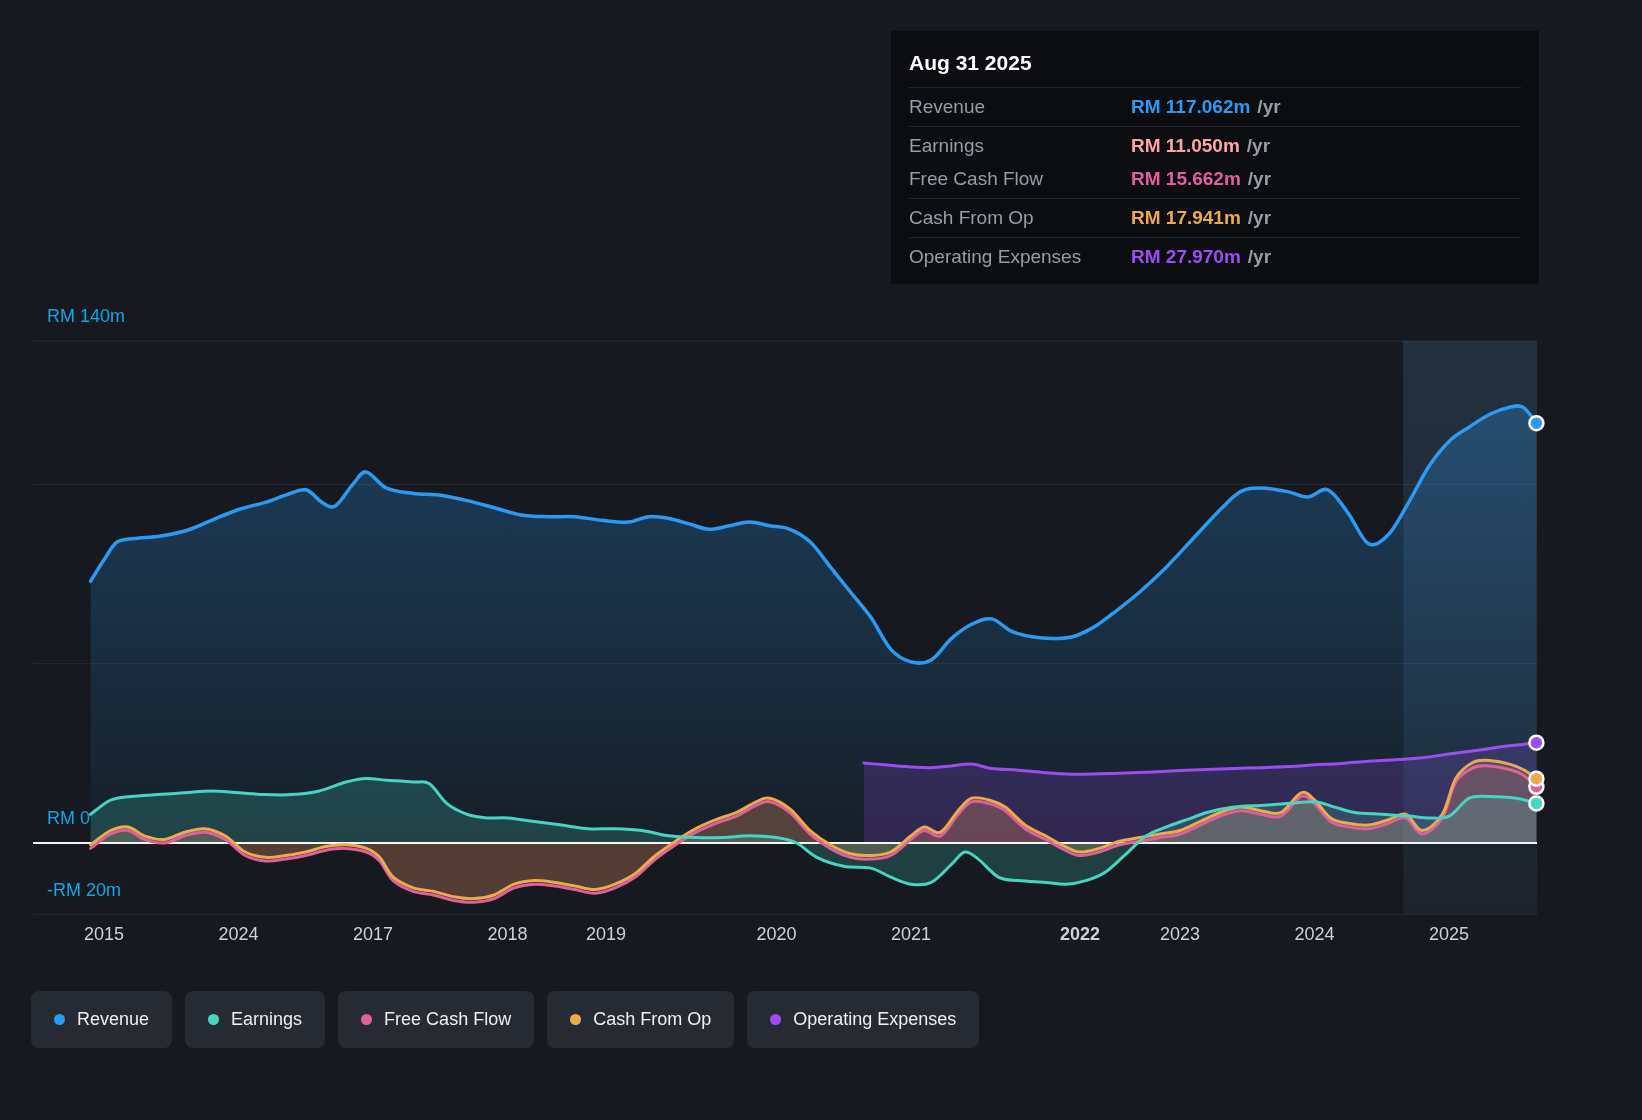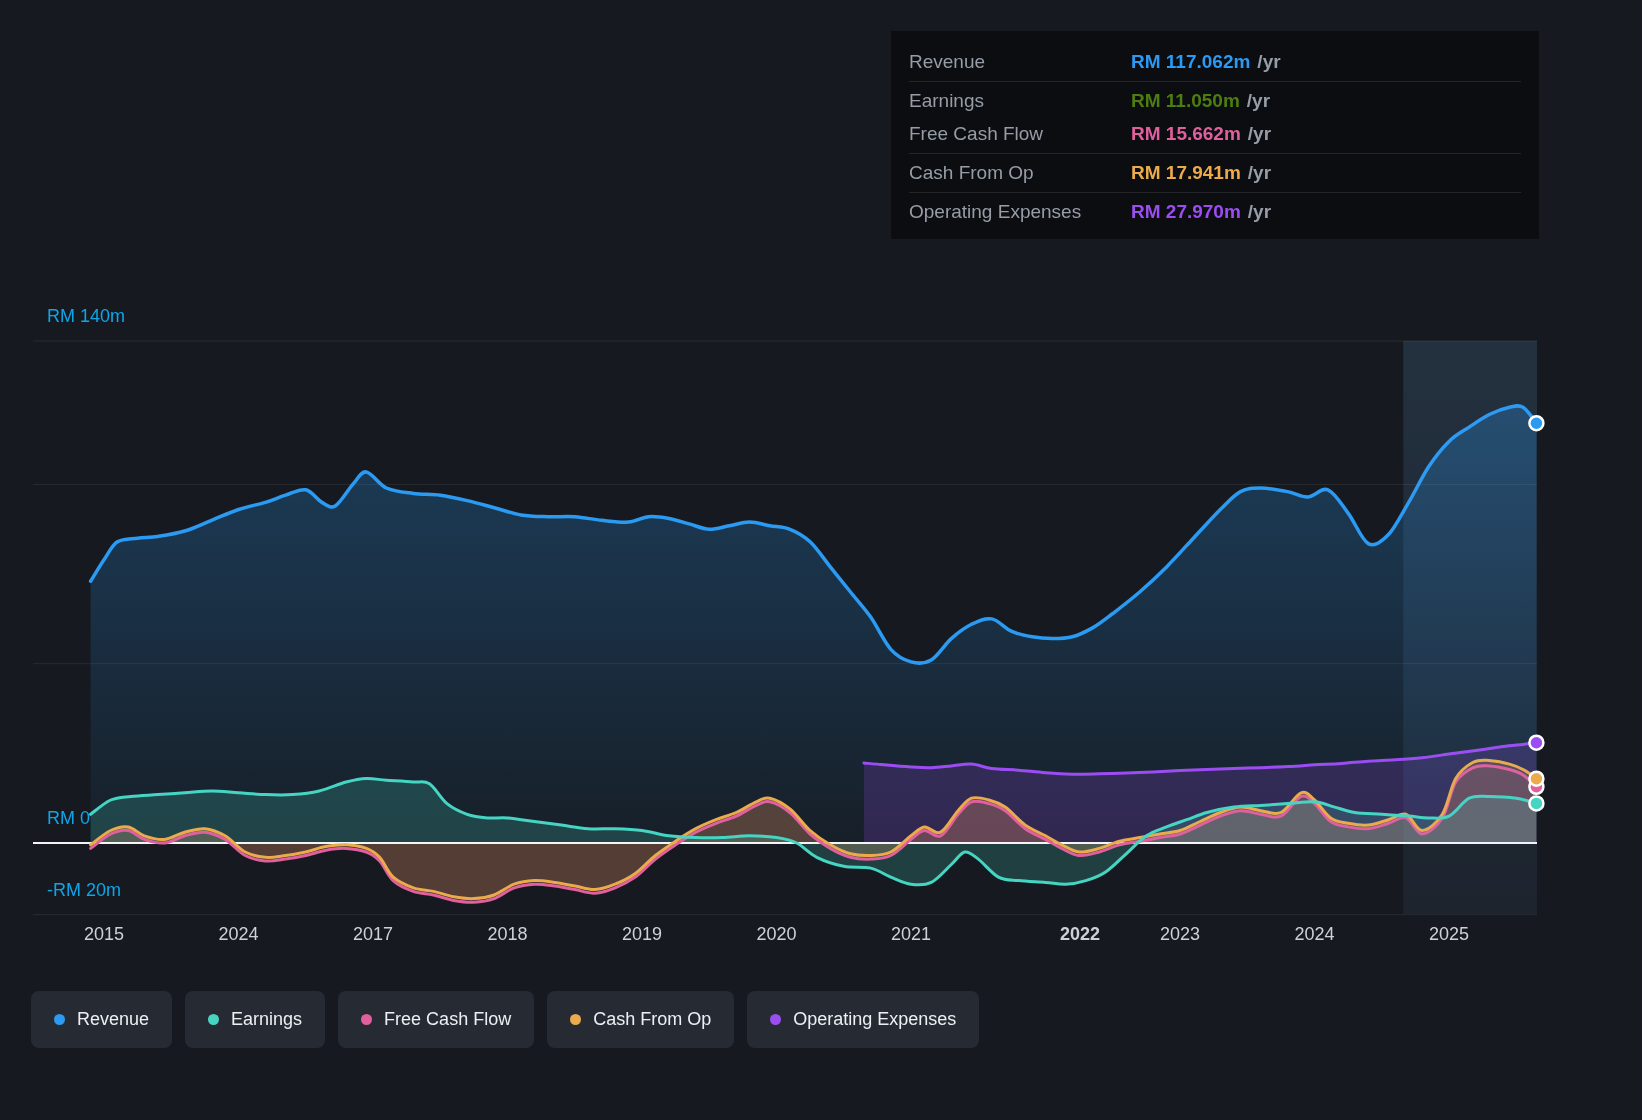--- a/index.html
+++ b/index.html
@@ -90,40 +90,41 @@
 <div id="y-axis-labels">
     <span class="y-lab" style="top: 306px;">RM 140m</span>
     <span class="y-lab" style="top: 808px;">RM 0</span>
     <span class="y-lab" style="top: 879.714px;">-RM 20m</span>
   </div>
 <div id="x-axis-labels">
     <span class="x-lab" style="left: 104px;">2015</span>
     <span class="x-lab" style="left: 238.5px;">2024</span>
     <span class="x-lab" style="left: 373px;">2017</span>
     <span class="x-lab" style="left: 507.5px;">2018</span>
-    <span class="x-lab" style="left: 642px;">2019</span>
+    <span class="x-lab" style="left: 606px;">2019</span>
     <span class="x-lab" style="left: 776.5px;">2020</span>
     <span class="x-lab" style="left: 911px;">2021</span>
     <span class="x-lab" style="left: 1080px; font-weight: bold;">2022</span>
     <span class="x-lab" style="left: 1180px;">2023</span>
     <span class="x-lab" style="left: 1314.5px;">2024</span>
     <span class="x-lab" style="left: 1449px;">2025</span>
   </div>
 
 <div class="tooltip-panel">
+  <div class="tooltip-title">Aug 31 2025</div>
 
   <div class="t-row">
     <span class="t-label">Revenue</span>
     <span class="t-value" style="color: rgb(43, 154, 243);">RM 117.062m</span>
     <span class="t-suffix">/yr</span>
   </div>
 
   <div class="t-row no-sep">
     <span class="t-label">Earnings</span>
-    <span class="t-value" style="color: #4d7c0f;">RM 11.050m</span>
+    <span class="t-value" style="color: #fca5a5;">RM 11.050m</span>
     <span class="t-suffix">/yr</span>
   </div>
 
 
   <div class="t-row">
     <span class="t-label">Free Cash Flow</span>
     <span class="t-value" style="color: rgb(224, 96, 158);">RM 15.662m</span>
     <span class="t-suffix">/yr</span>
   </div>
 

